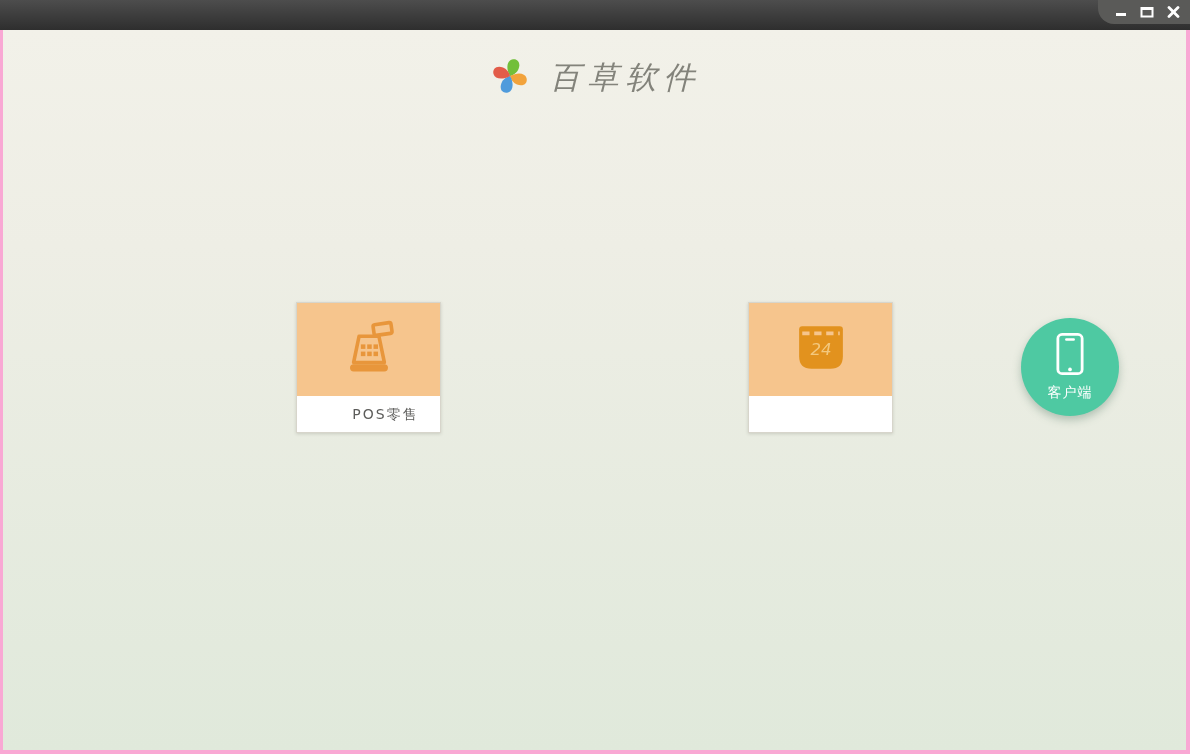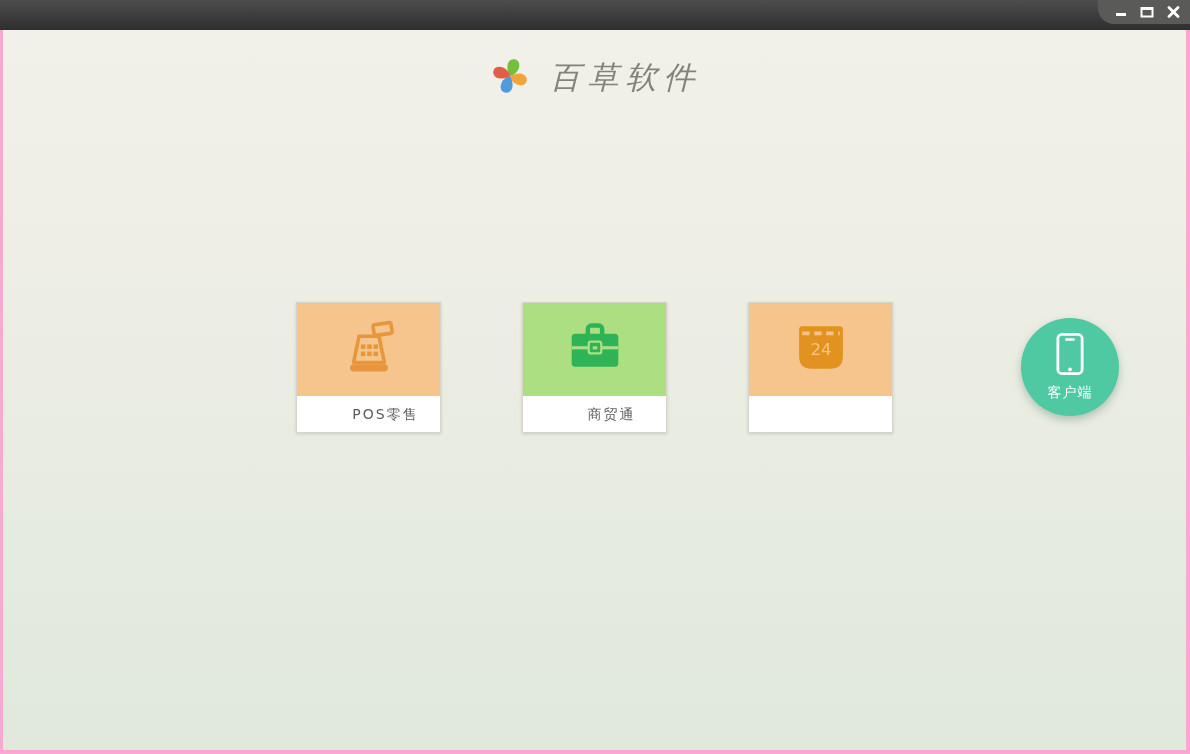--- a/index.html
+++ b/index.html
@@ -54,21 +54,21 @@
   .card {
     position: absolute; top: 272px;
     width: 145px; height: 131px;
     background: #ffffff;
     border: 1px solid #d7d5cb;
     box-shadow: 0 1px 3px rgba(60,60,50,0.18);
     cursor: pointer;
   }
   .card-1 { left: 293px; }
   .card-2 { left: 519px; }
-  .card-3 { left: 745px; }
+  .card-3 { left: 745px; font-style: italic; }
   .card-top {
     height: 93px;
     display: flex; align-items: center; justify-content: center;
   }
   .tile-orange { background: #f6c58d; }
   .tile-green  { background: #abdf82; }
   .card-label {
     height: 36px; line-height: 36px; text-align: center;
     font-size: 14px; color: #5c5c5a; letter-spacing: 2px; margin-left: 34px;
   }
@@ -149,34 +149,20 @@
             <rect x="23" y="35" width="5" height="5" fill="#e8963b"></rect>
             <rect x="30" y="35" width="5" height="5" fill="#e8963b"></rect>
             <rect x="37" y="35" width="5" height="5" fill="#e8963b"></rect>
             <rect x="11" y="49" width="42" height="8" rx="4" fill="#e8963b"></rect>
           </svg>
         </span>
       </div>
       <div class="card-label">POS零售</div>
     </div>
 
-    <div class="card card-2">
-      <div class="card-top tile-green">
-        <span>
-          <svg width="58" height="52" viewBox="0 0 64 58">
-            <rect x="24" y="4" width="16" height="13" rx="4" fill="none" stroke="#2eb457" stroke-width="5"></rect>
-            <rect x="6" y="13" width="52" height="37" rx="4" fill="#2eb457"></rect>
-            <rect x="6" y="27" width="52" height="3.5" fill="#abdf82"></rect>
-            <rect x="25" y="22" width="14" height="13" rx="2.5" fill="#2eb457" stroke="#abdf82" stroke-width="2.5"></rect>
-            <rect x="29.5" y="27" width="5" height="3.5" fill="#abdf82"></rect>
-          </svg>
-        </span>
-      </div>
-      <div class="card-label">商贸通</div>
-    </div>
 
     <div class="card card-3">
       <div class="card-top tile-orange">
         <span>
           <svg width="50" height="50" viewBox="0 0 48 48">
             <path d="M6,3 L42,3 Q45,3 45,6 L45,32 Q45,44 33,44 L15,44 Q3,44 3,32 L3,6 Q3,3 6,3 Z" fill="#e2921e"></path>
             <line x1="6" y1="10" x2="42" y2="10" stroke="#f6c58d" stroke-width="3.5" stroke-dasharray="7 4.5"></line>
             <text x="24" y="31" text-anchor="middle" font-size="16" fill="#f3c87e">24</text>
           </svg>
         </span>

